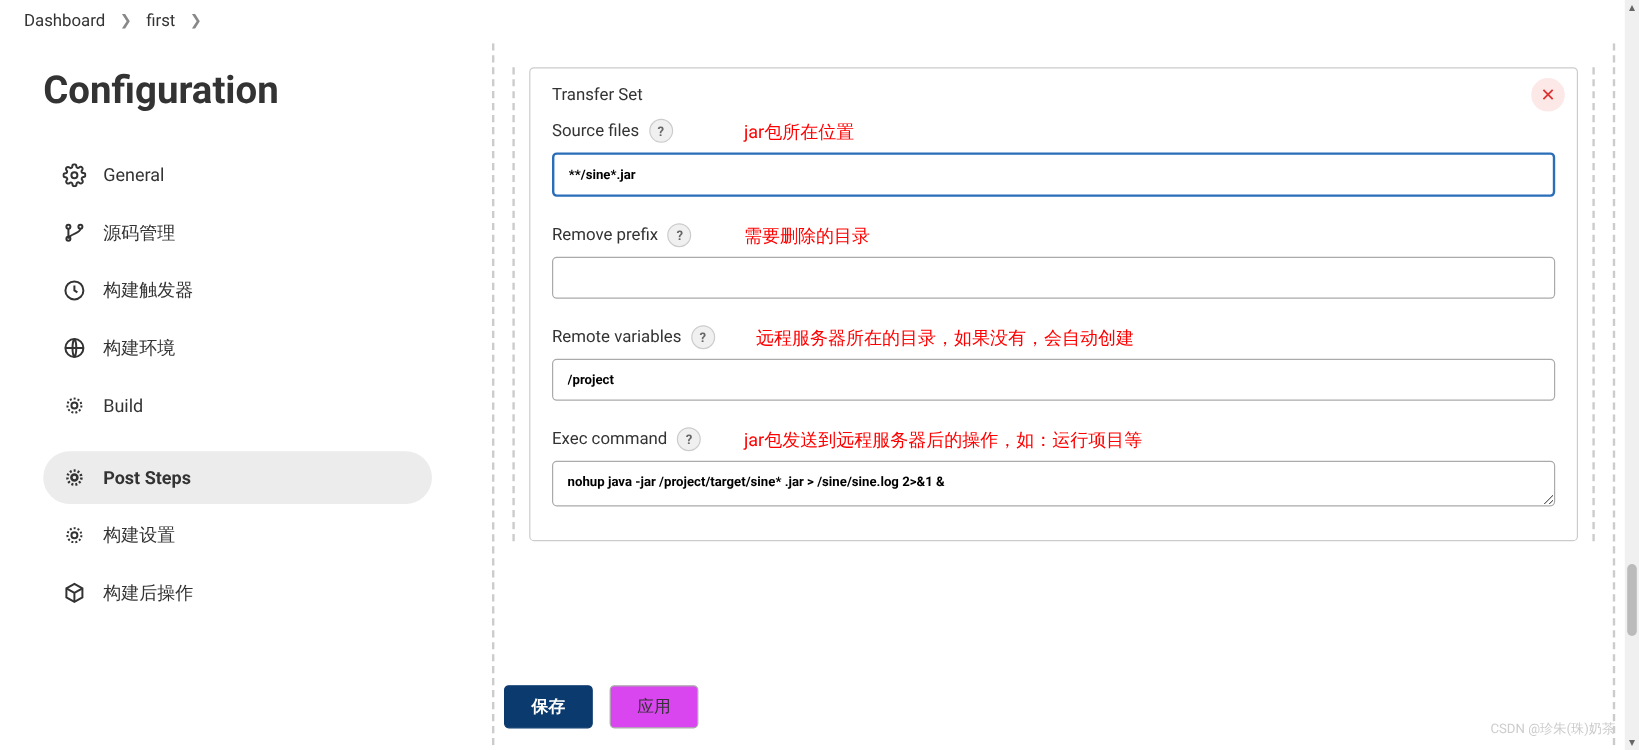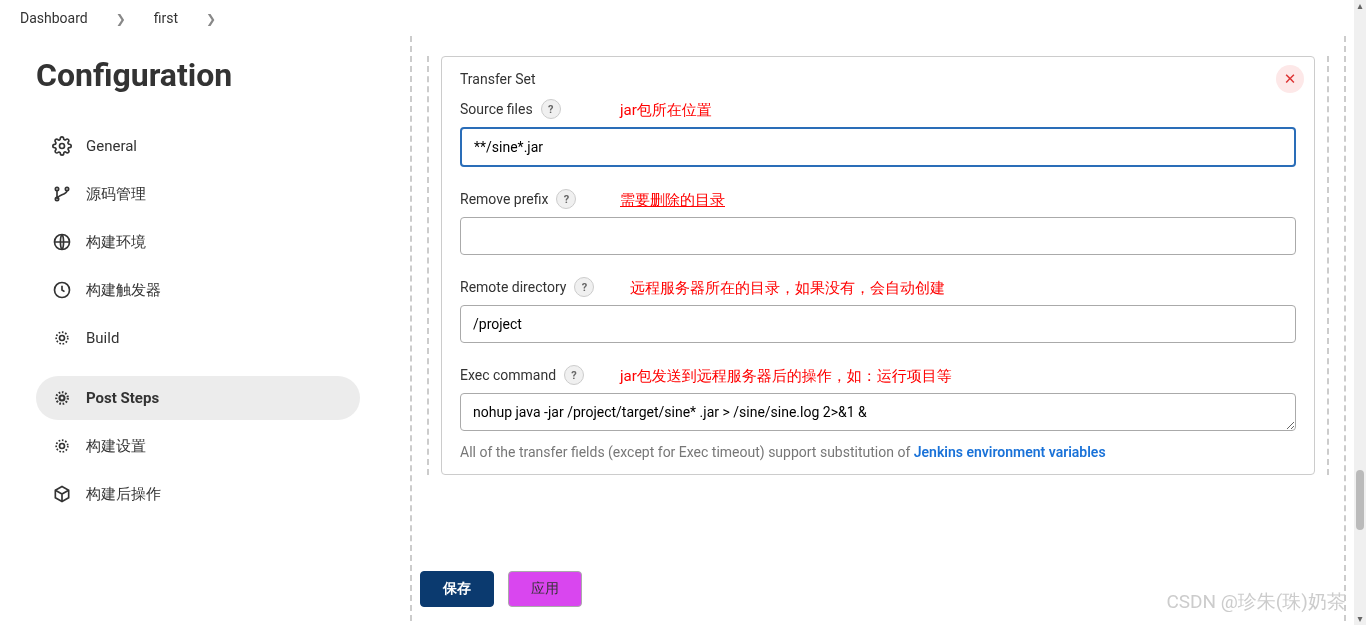--- a/index.html
+++ b/index.html
@@ -1,45 +1,45 @@
 <!DOCTYPE html>
 <html><head>
 <meta charset="utf-8">
 <style>
 * { box-sizing: border-box; margin: 0; padding: 0; }
 body { font-family: -apple-system, BlinkMacSystemFont, "Segoe UI", Roboto, sans-serif; font-size: 14px; color: #333; background: #fff; width: 1366px; height: 625px; overflow: hidden; position: relative; }
-.breadcrumb { display: flex; align-items: flex-end; padding: 10px 20px; gap: 28px; color: #333; font-size: 14px; }
+.breadcrumb { display: flex; align-items: flex-start; padding: 10px 20px; gap: 12px; color: #333; font-size: 14px; }
 .breadcrumb a { color: #333; text-decoration: none; }
 .breadcrumb .chev { color: #888; font-size: 12px; }
 .main-wrap { display: flex; height: calc(100% - 40px); }
 .sidebar { width: 380px; padding: 20px 20px 20px 36px; }
 .sidebar h1 { font-size: 32px; font-weight: 700; margin-bottom: 30px; margin-left: 0; }
 .nav-item { display: flex; align-items: center; gap: 14px; padding: 12px 16px; border-radius: 24px; cursor: pointer; margin-bottom: 4px; font-size: 15px; }
 .nav-item.active { background: #ececec; font-weight: 700; margin-top: 16px; }
 .nav-item .icon { width: 20px; height: 20px; display: flex; align-items: center; justify-content: center; color: #333; flex-shrink: 0; }
 .content { flex: 1; padding: 0 20px 0 30px; position: relative; overflow: hidden; }
 .dashed-outer { border-left: 2px dashed #ccc; border-right: 2px dashed #ccc; padding: 0 15px; height: 100%; overflow-y: auto; position: relative; }
 .dashed-inner { border-left: 2px dashed #ccc; border-right: 2px dashed #ccc; padding: 0 12px; }
 .panel { border: 1px solid #ccc; border-radius: 4px; padding: 14px 18px; margin: 20px 0; position: relative; background: #fff; }
 .close-btn { position: absolute; top: 8px; right: 10px; width: 28px; height: 28px; border-radius: 50%; background: #fde8e8; color: #d33; display: flex; align-items: center; justify-content: center; cursor: pointer; font-size: 15px; }
 .field-group { margin-bottom: 22px; position: relative; }
 .field-label-row { display: flex; align-items: center; gap: 8px; margin-bottom: 8px; position: relative; }
 .field-label { font-size: 14px; color: #333; }
 .help-badge { width: 20px; height: 20px; border-radius: 50%; background: #f0f0f0; border: 1px solid #ccc; display: inline-flex; align-items: center; justify-content: center; font-size: 11px; font-weight: 700; color: #666; cursor: pointer; }
 .annotation { color: #f00; font-size: 15px; position: absolute; white-space: nowrap; }
-.text-input { width: 100%; padding: 10px 12px; border: 1px solid #aaa; border-radius: 4px; font-size: 14px; font-family: inherit; }
+.text-input { width: 100%; padding: 10px 12px; border: 1px solid #aaa; border-radius: 4px; font-size: 11px; font-family: inherit; font-weight: bold; }
 .text-input.highlighted { border: 2px solid #2a6db8; }
 textarea.text-input { resize: vertical; min-height: 38px; }
 .footnote { color: #777; font-size: 14px; margin-top: 10px; }
 .footnote a { color: #1a72d8; text-decoration: none; font-weight: 600; }
 .button-bar { position: absolute; left: 420px; bottom: 8px; display: flex; gap: 14px; background: #fff; padding: 10px 0; align-items: center; }
 .btn { padding: 8px 22px; border-radius: 4px; font-size: 14px; cursor: pointer; font-family: inherit; }
 .btn-primary { background: #0b3a6f; color: #fff; border: 1px solid #0b3a6f; font-weight: 600; }
 .btn-secondary { background: #d946ef; color: #333; border: 1px solid #aaa; }
-.watermark { position: absolute; bottom: 10px; right: 20px; color: #ccc; font-size: 19px; pointer-events: none; }
+.watermark { position: absolute; bottom: 10px; right: 20px; color: #ccc; font-size: 11px; pointer-events: none; }
 .right-scroll { position: absolute; right: 0; top: 0; width: 12px; height: 100%; background: #f0f0f0; }
 .right-scroll .thumb { position: absolute; width: 8px; left: 2px; background: #bbb; border-radius: 4px; }
 .right-scroll .arrow { position: absolute; left: 0; width: 12px; height: 12px; font-size: 10px; text-align: center; color: #666; }
 svg { width: 100%; height: 100%; }
 </style>
 </head>
 <body>
 
 <div class="breadcrumb">
   <a href="#">Dashboard</a>
@@ -71,34 +71,34 @@
             <path d="M6 8v8M18 8c0 5-12 5-12 10"></path>
           </svg>
         </span>
       <span>源码管理</span>
     </div>
 
     <div class="nav-item">
       <span class="icon">
           <svg viewBox="0 0 24 24" fill="none" stroke="currentColor" stroke-width="2">
             <circle cx="12" cy="12" r="9"></circle>
+            <path d="M12 7v5l3 2"></path>
+          </svg>
+        </span>
+      <span>构建触发器</span>
+    </div>
+
+    <div class="nav-item">
+      <span class="icon">
+          <svg viewBox="0 0 24 24" fill="none" stroke="currentColor" stroke-width="2">
+            <circle cx="12" cy="12" r="9"></circle>
             <path d="M3 12h18M12 3c2.5 3 2.5 15 0 18M12 3c-2.5 3-2.5 15 0 18"></path>
           </svg>
         </span>
       <span>构建环境</span>
-    </div>
-
-    <div class="nav-item">
-      <span class="icon">
-          <svg viewBox="0 0 24 24" fill="none" stroke="currentColor" stroke-width="2">
-            <circle cx="12" cy="12" r="9"></circle>
-            <path d="M12 7v5l3 2"></path>
-          </svg>
-        </span>
-      <span>构建触发器</span>
     </div>
 
 
     <div class="nav-item">
       <span class="icon">
           <svg viewBox="0 0 24 24" fill="none" stroke="currentColor" stroke-width="2">
             <circle cx="12" cy="12" r="3"></circle>
             <path d="M19 12a7 7 0 1 1-14 0 7 7 0 0 1 14 0z" stroke-dasharray="2 2"></path>
           </svg>
         </span>
@@ -152,46 +152,43 @@
               <span class="help-badge">?</span>
               <span class="annotation" style="left:160px; top:2px;">jar包所在位置</span>
             </div>
             <input class="text-input highlighted" type="text" value="**/sine*.jar" style="">
           </div>
 
           <div class="field-group">
             <div class="field-label-row">
               <span class="field-label">Remove prefix</span>
               <span class="help-badge">?</span>
-              <span class="annotation" style="left:160px; top:2px;text-decoration:underline;">需要删除的目录</span>
+              <span class="annotation" style="left:160px; top:2px;">需要删除的目录</span>
             </div>
             <input class="text-input" type="text" value="" style="">
           </div>
 
           <div class="field-group">
             <div class="field-label-row">
-              <span class="field-label">Remote directory</span>
+              <span class="field-label">Remote variables</span>
               <span class="help-badge">?</span>
               <span class="annotation" style="left:170px; top:2px;text-align:right;">远程服务器所在的目录，如果没有，会自动创建</span>
             </div>
             <input class="text-input" type="text" value="/project" style="">
           </div>
 
           <div class="field-group" style="margin-bottom:10px;">
             <div class="field-label-row">
               <span class="field-label">Exec command</span>
               <span class="help-badge">?</span>
               <span class="annotation" style="left:160px; top:2px;">jar包发送到远程服务器后的操作，如：运行项目等</span>
             </div>
             <textarea class="text-input" rows="1" style="">nohup java -jar /project/target/sine* .jar &gt; /sine/sine.log 2&gt;&amp;1 &amp;</textarea>
           </div>
 
-          <div class="footnote">
-            <span>All of the transfer fields (except for Exec timeout) support substitution of </span><a href="#">Jenkins environment variables</a>
-          </div>
         </div>
       </div>
     </div>
   </div>
 </div>
 
 <div class="button-bar">
   <button class="btn btn-primary">保存</button>
   <button class="btn btn-secondary">应用</button>
 </div>

